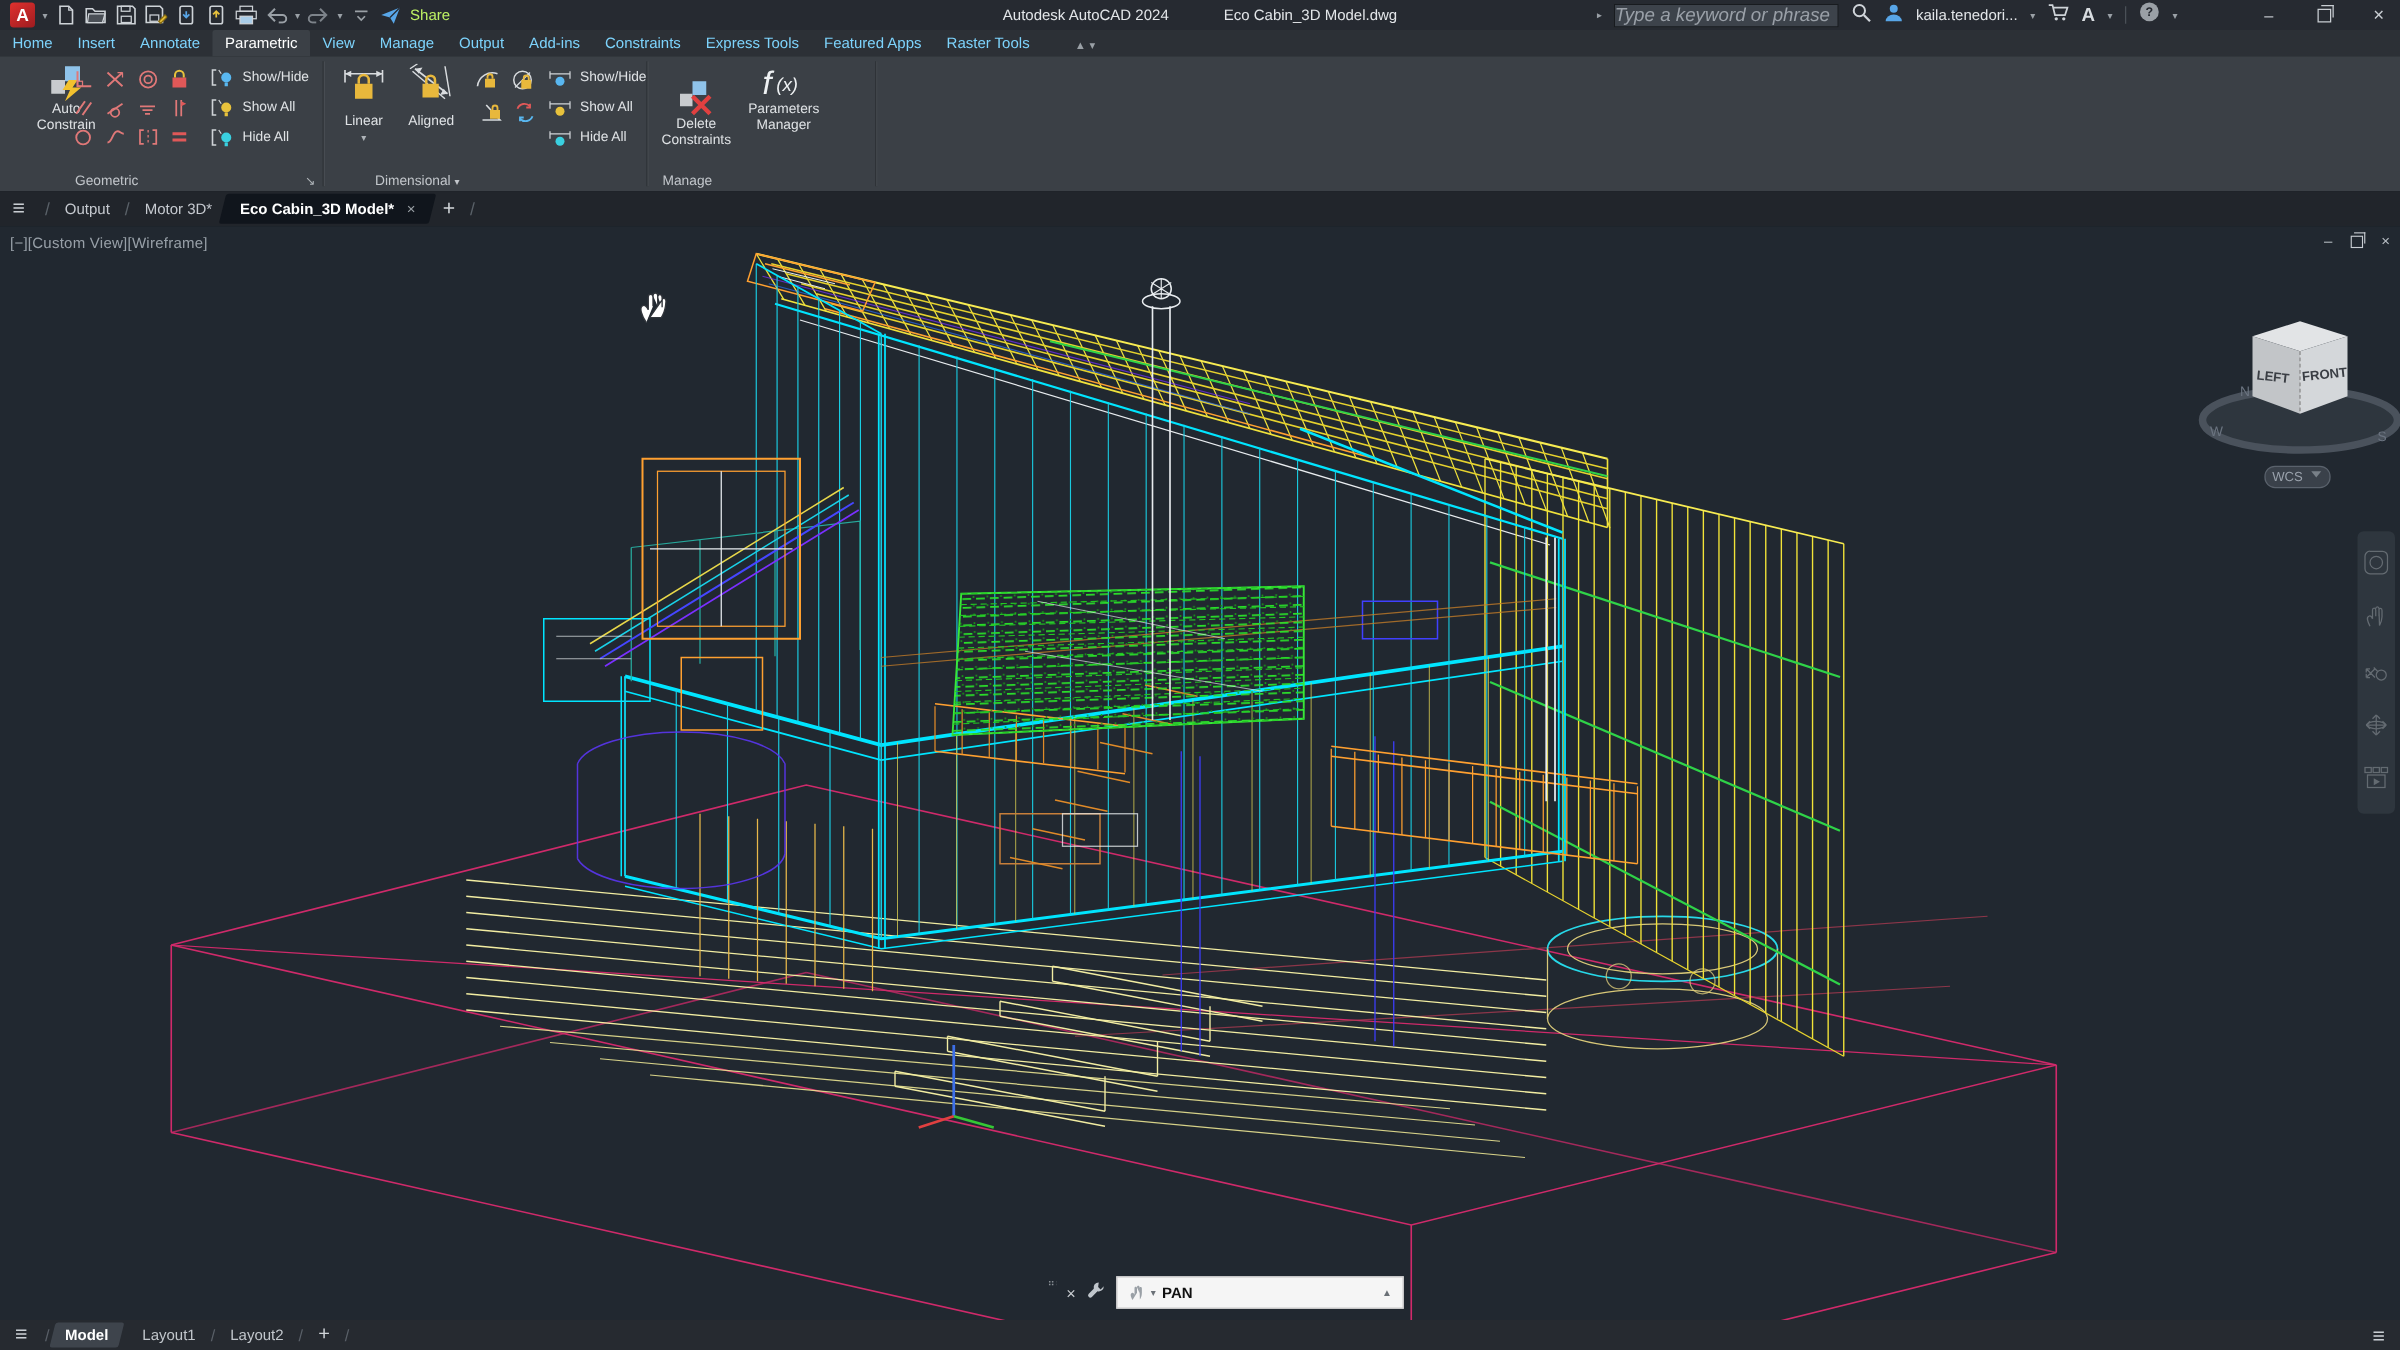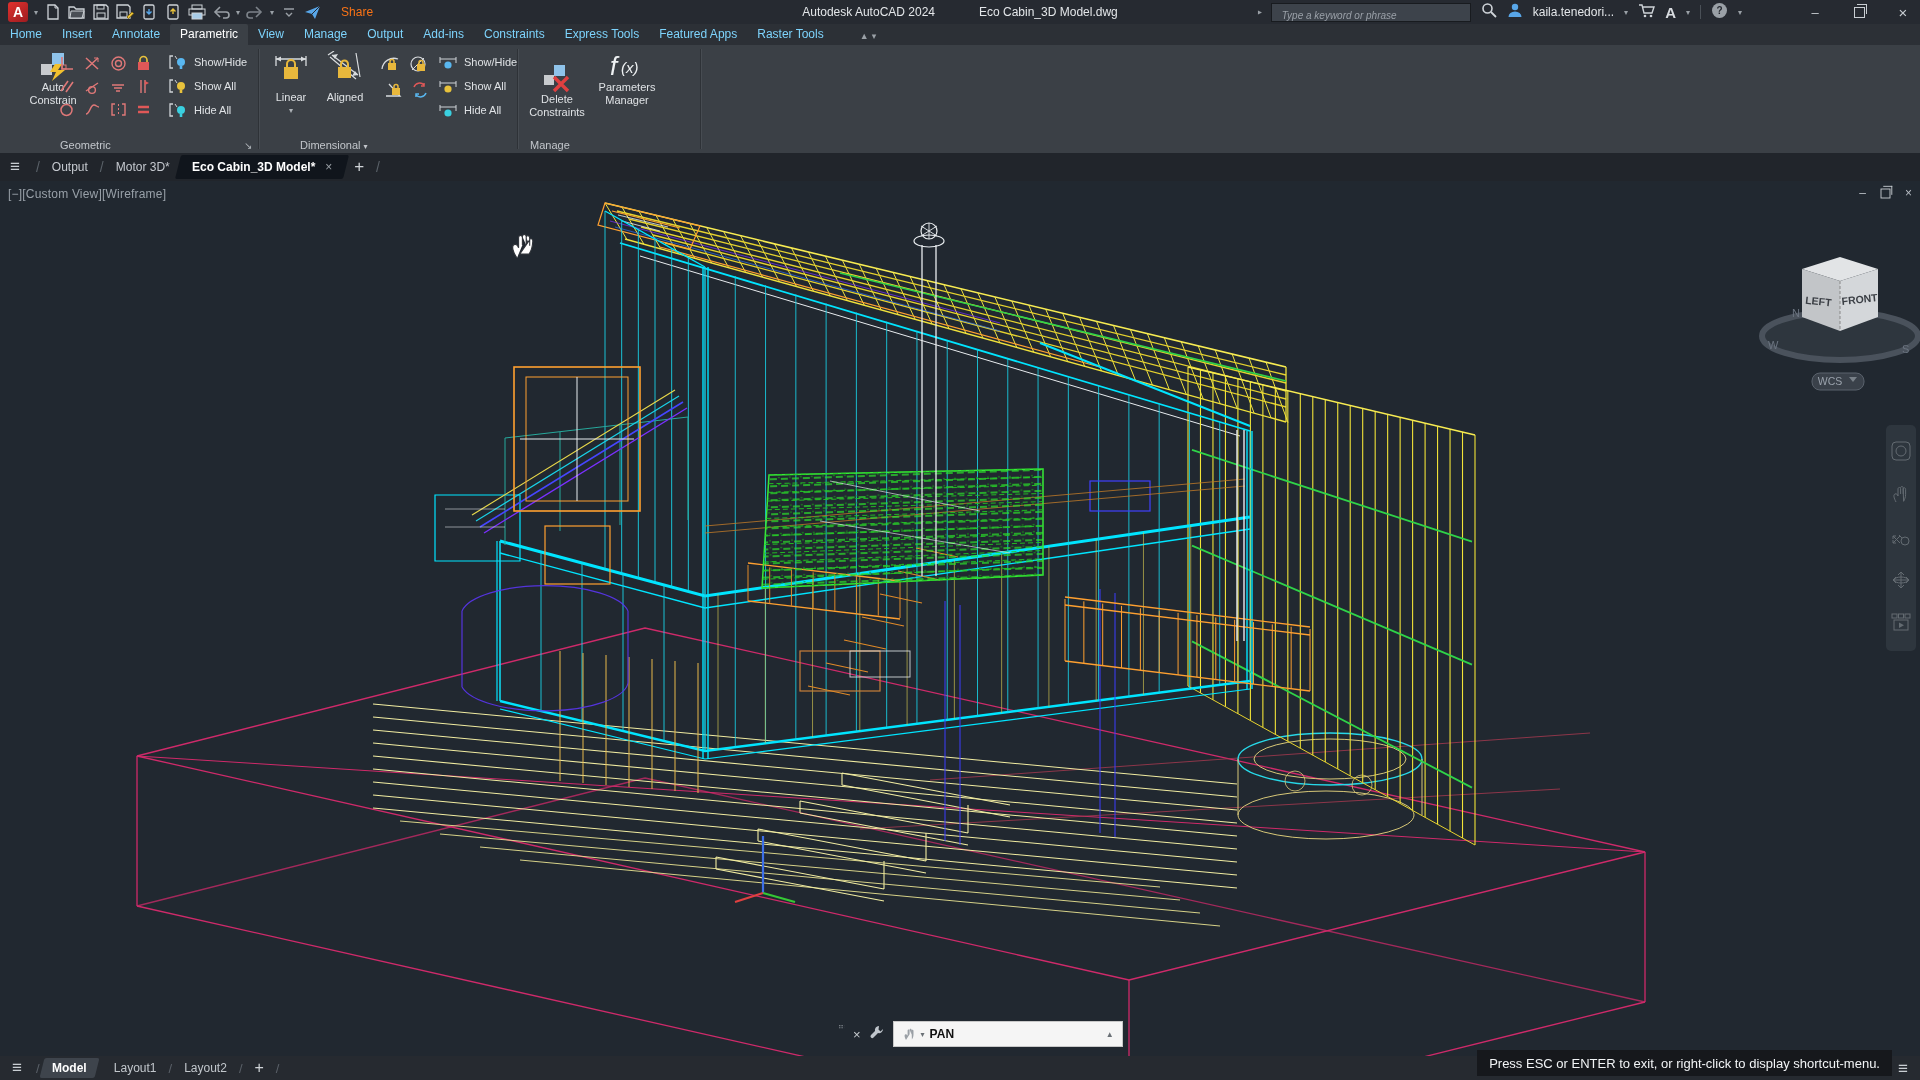--- a/index.html
+++ b/index.html
@@ -11,22 +11,22 @@
   #titlebar{left:0;top:0;width:1920px;height:24px;background:#262a31;display:flex;align-items:center;}
   #qat{display:flex;align-items:center;gap:6px;padding-left:8px;}
   .alogo{width:20px;height:20px;background:linear-gradient(145deg,#e0312e,#9e1c20);border-radius:3px;
          color:#fff;font-weight:bold;font-size:14px;display:flex;align-items:center;justify-content:center;}
   .qicon{width:18px;height:18px;display:flex;align-items:center;justify-content:center;}
   .caret{color:#9aa0a6;font-size:8px;}
   #title-center{position:absolute;left:0;right:0;top:0;height:24px;display:flex;align-items:center;justify-content:center;
     font-size:12px;color:#e3e6e9;pointer-events:none;}
   #title-center b{font-weight:normal;margin-left:44px;}
   #title-right{position:absolute;right:0;top:0;height:24px;display:flex;align-items:center;gap:10px;}
-  #searchbox{width:178px;height:17px;background:#3d434b;border:1px solid #181b1f;display:flex;align-items:flex-end;
-    padding:0 10px;font-size:10px;font-style:italic;color:#9aa0a8;}
+  #searchbox{width:178px;height:17px;background:#3d434b;border:1px solid #181b1f;display:flex;align-items:center;
+    padding:0 0;font-size:15px;font-style:italic;color:#9aa0a8;}
   .winbtn{width:34px;height:24px;display:flex;align-items:center;justify-content:center;color:#c9ced3;font-size:13px;}
   .restore-glyph{width:9px;height:9px;border:1px solid #c9ced3;position:relative;}
   .restore-glyph:before{content:"";position:absolute;left:2px;top:-4px;width:9px;height:9px;border:1px solid #c9ced3;border-left:none;border-bottom:none;}
   
   #tabrow{left:0;top:24px;width:1920px;height:21px;background:#2c3036;display:flex;align-items:flex-end;}
   .rtab{padding:3px 10px 4px;font-size:12px;color:#7dd3fc;white-space:nowrap;}
   .rtab.active{background:#3b4046;color:#fff;border-radius:2px 2px 0 0;}
   #tab-collapse{margin-left:26px;color:#9aa0a6;font-size:9px;display:flex;gap:3px;align-items:center;padding-bottom:4px;}
   
   #ribbon{left:0;top:45px;width:1920px;height:108px;background:#3b4046;border-bottom:1px solid #17191d;}
@@ -139,21 +139,21 @@
           <svg width="12" height="12">
             <path d="M1,3 h10 M3,7 l3,3 l3,-3" stroke="#9aa0a6" fill="none" stroke-width="1.4"></path>
           </svg>
         </span>
       <span class="qicon">
           <svg width="18" height="15">
             <path d="M1,7 L16,1 L11,14 L8,9 Z" fill="#58a6e8"></path>
             <path d="M8,9 L16,1" stroke="#262a31"></path>
           </svg>
         </span>
-      <span style="font-size:12px;color:#f97316;margin-left:13px;">Share</span>
+      <span style="font-size:12px;color:#bef264;">Share</span>
     </div>
     <div id="title-center">
       <span>Autodesk AutoCAD 2024</span>
         <b>Eco Cabin_3D Model.dwg</b>
     </div>
     <div id="title-right">
       <span class="caret" style="transform:rotate(-90deg);">▾</span>
       <div id="searchbox">
           <span>Type a keyword or phrase</span>
         </div>
@@ -858,18 +858,15 @@
     <span class="ssep">/</span>
     <span class="stab active"><span>Model</span></span>
     <span class="ssep" style="visibility:hidden;">/</span>
     <span class="stab">Layout1</span>
     <span class="ssep">/</span>
     <span class="stab">Layout2</span>
     <span class="ssep">/</span>
     <span class="stab" style="font-size:16px;color:#d0d4d8;">+</span>
     <span class="ssep">/</span>
   </div>
-  <div id="statmsg" class="abs">
-    <span>Press ESC or ENTER to exit, or right-click to display shortcut-menu.</span>
-  </div>
   <span class="hamb abs" style="right:0px;top:1059px;">≡</span>
 
 </div>
 
 </body></html>

